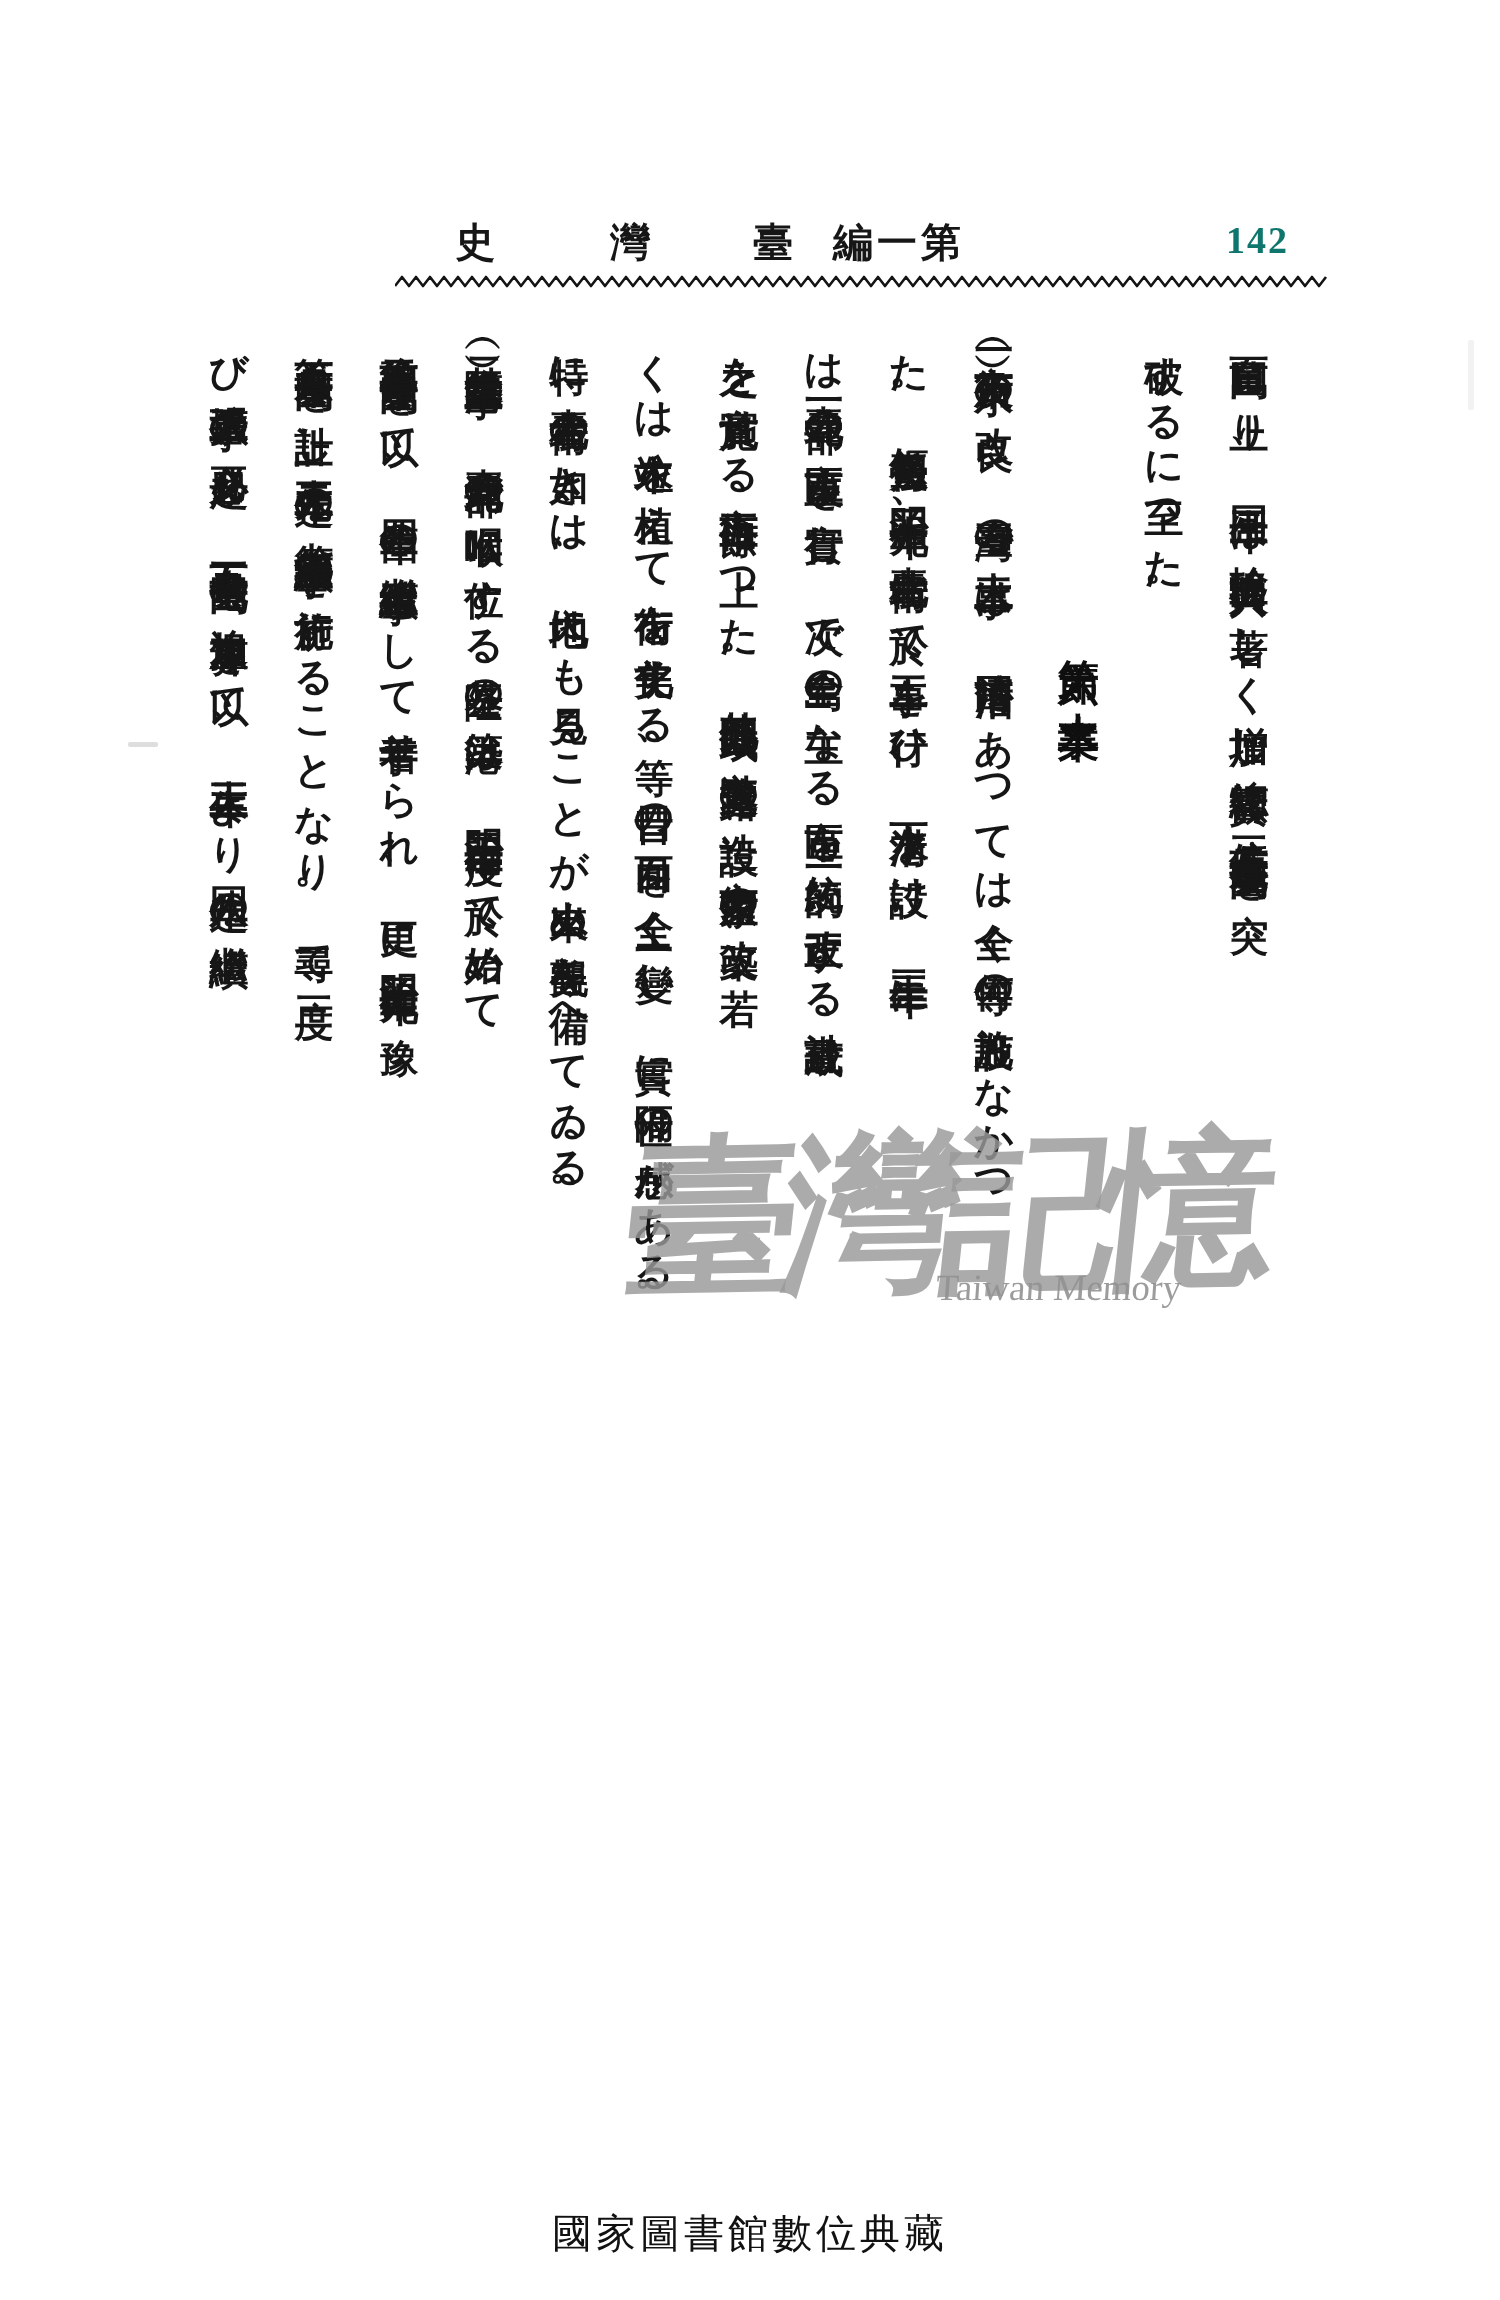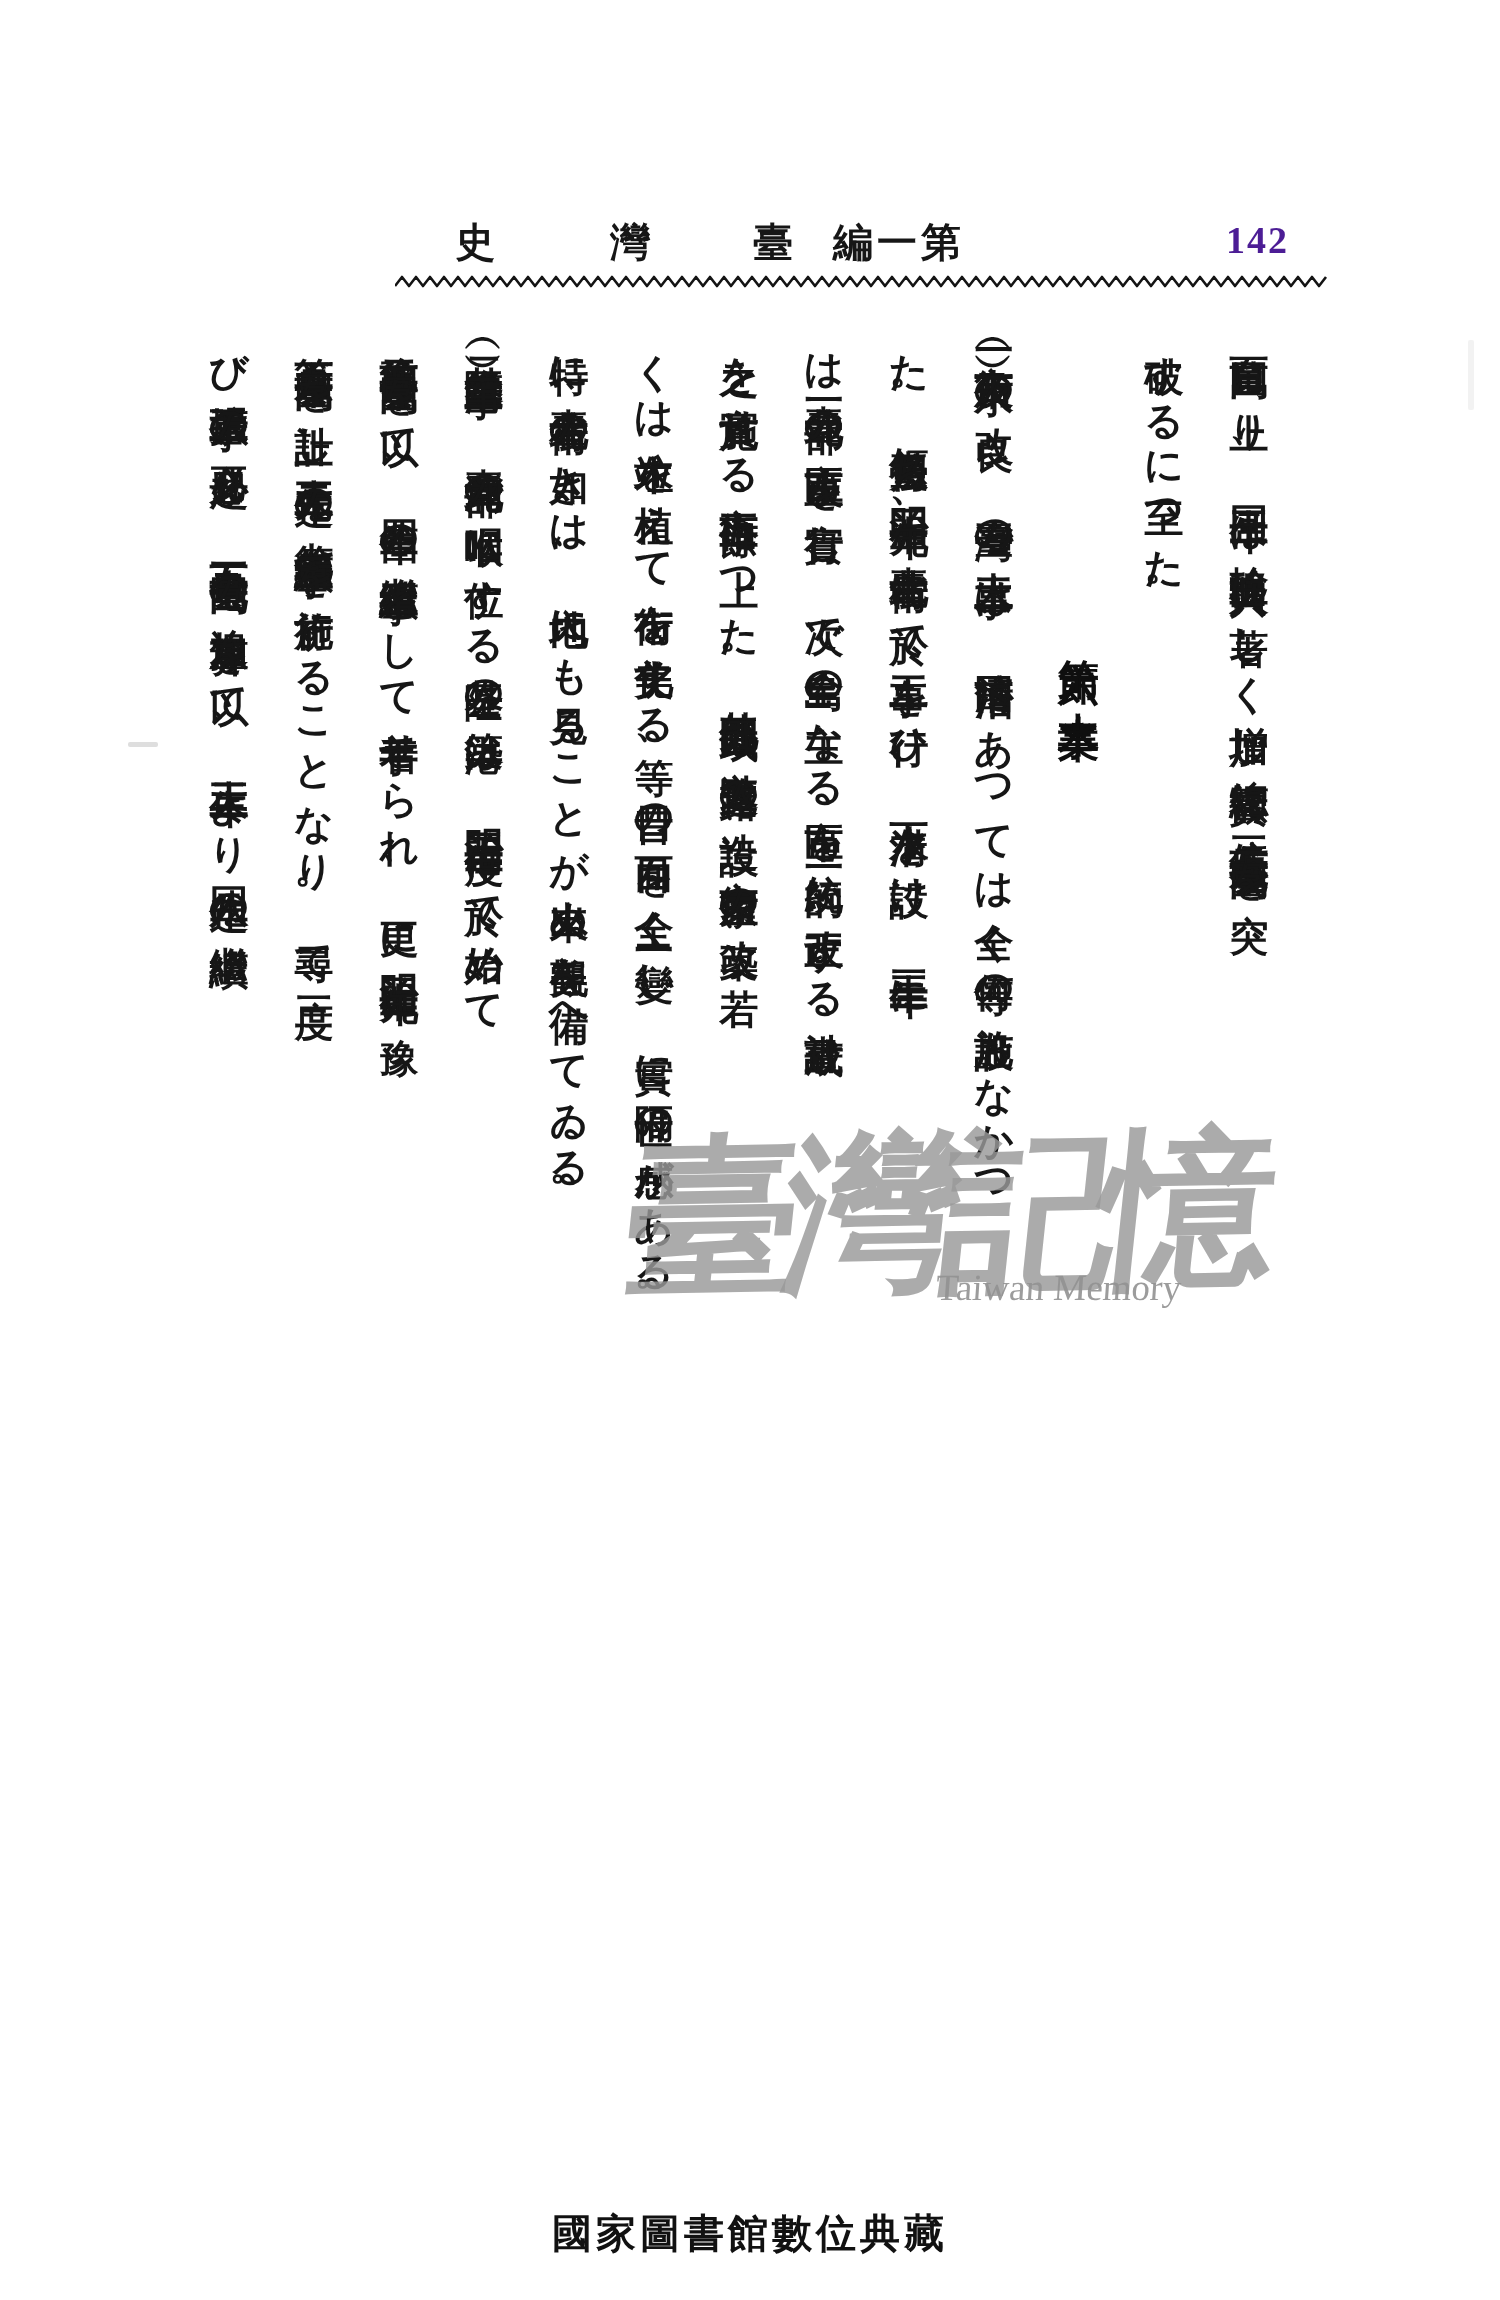--- a/index.html
+++ b/index.html
@@ -19,21 +19,21 @@
     font-family:"Liberation Serif","DejaVu Serif",serif;
   }
   .title-char{display:inline-block;line-height:1;}
   .title-char:nth-child(2){margin-left:115px;}
   .title-char:nth-child(3){margin-left:103px;}
   .title-char:nth-child(4){margin-left:40px;}
   .title-char:nth-child(5){margin-left:4px;}
   .title-char:nth-child(6){margin-left:4px;}
   .page-number{
     position:absolute;left:1226px;top:218px;
-    font-size:38px;font-weight:700;letter-spacing:2px;color:#4c1d95;
+    font-size:38px;font-weight:700;letter-spacing:2px;color:#0f766e;
   }
   .wavy-rule{position:absolute;left:395px;top:272px;}
 
   
   .text-block{
     position:absolute;top:326px;right:229px;height:1860px;
     writing-mode:vertical-rl;text-orientation:mixed;
     font-size:39px;line-height:44px;letter-spacing:3px;
     color:#161616;font-weight:600;
   }
@@ -54,21 +54,21 @@
   .wm-latin{
     position:absolute;left:308px;top:138px;white-space:nowrap;
     font-size:37px;color:rgba(145,145,145,0.9);
     font-family:"Liberation Serif","DejaVu Serif",serif;
     transform:skewX(-4deg);
   }
 
   
   .footer-caption{
     position:absolute;left:0;right:0;top:2206px;text-align:center;
-    font-size:40px;font-weight:700;letter-spacing:4px;color:#111111;
+    font-size:40px;font-weight:400;letter-spacing:4px;color:#111111;
   }
 
   
   .smudge{position:absolute;background:rgba(160,160,160,0.35);border-radius:2px;}
   .smudge.a{left:128px;top:742px;width:30px;height:5px;}
   .smudge.b{left:1468px;top:340px;width:6px;height:70px;opacity:.4;}
 </style>
 </head>
 <body>
 

